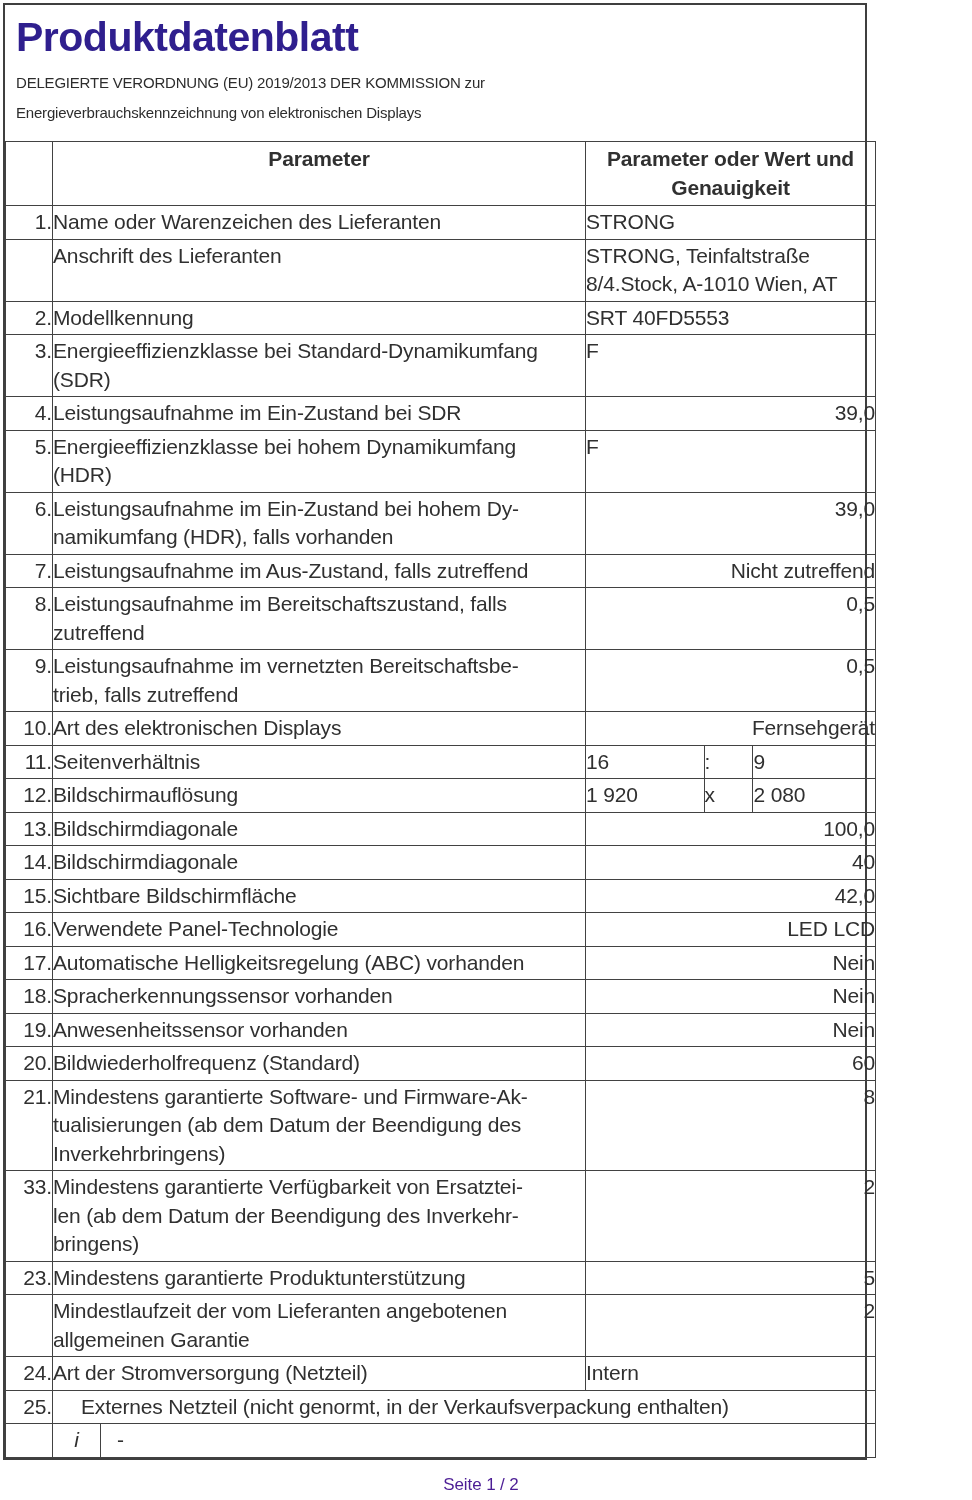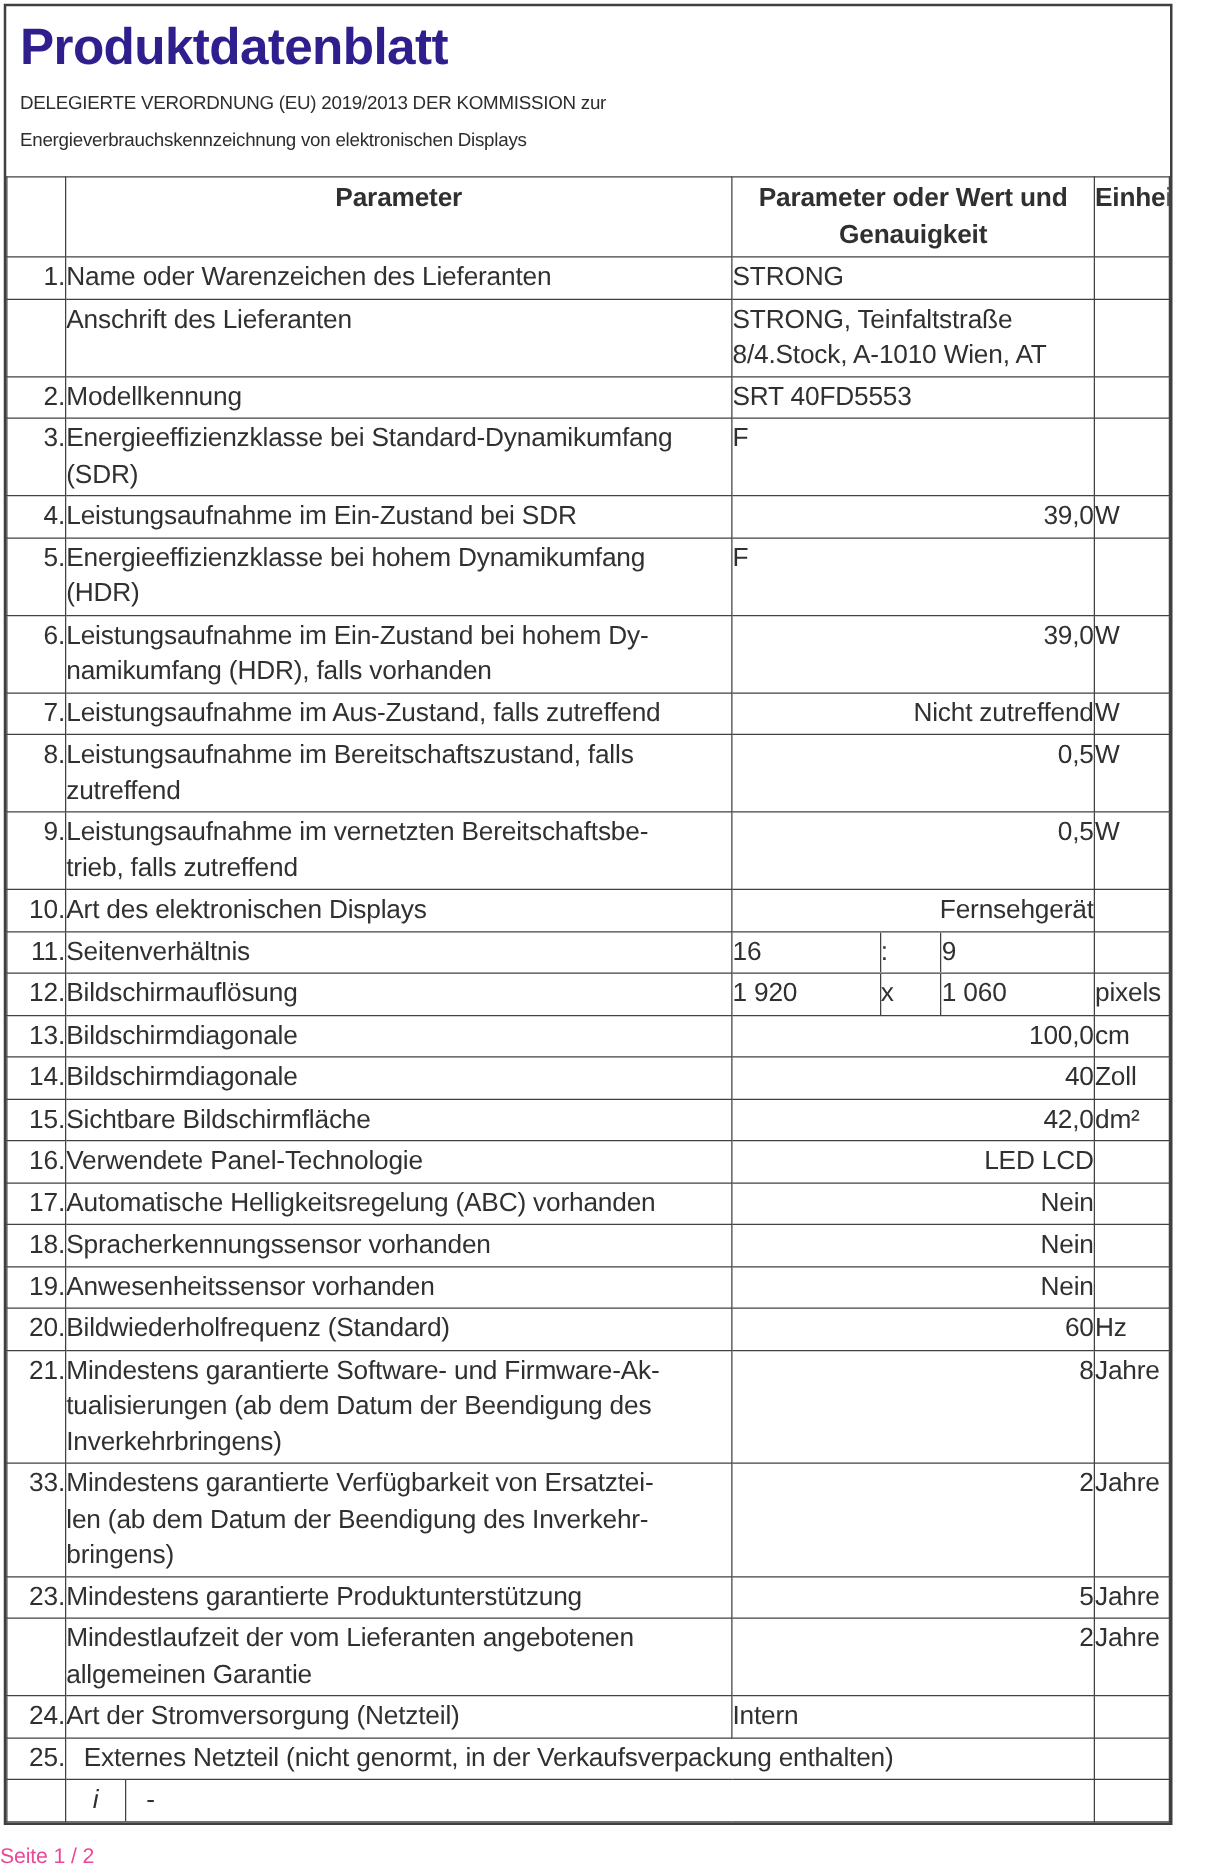--- a/index.html
+++ b/index.html
@@ -12,21 +12,21 @@
     height: 1500px;
     position: relative;
     font-family: "Liberation Sans", sans-serif;
     color: #303030;
     -webkit-font-smoothing: antialiased;
   }
   .page {
     margin: 3px 4px 0 3px;
     border: 2px solid #3f3f3f;
     box-sizing: border-box;
-    width: 935px;
+    width: 864px;
     background: #ffffff;
   }
   .header {
     padding: 6px 14px 13px 11px;
   }
   .title {
     margin: 0;
     font-size: 41px;
     line-height: 52px;
     font-weight: 700;
@@ -72,38 +72,38 @@
   .c-param { padding-left: 14px; padding-right: 4px; white-space: pre-line; margin-top: 44px; }
   .c-val   { padding-left: 11px; padding-right: 10px; white-space: pre-line; }
   .c-val.right { text-align: right; }
   .c-unit  { padding-left: 10px; }
   td.c-val3 { padding: 0; }
   .flex3 { display: flex; align-items: stretch; height: 100%; }
   .s3 { box-sizing: border-box; padding: 2px 0; text-align: left; }
   .s3-a { width: 40.7%; }
   .s3-b { width: 16.9%; border-left: 1.5px solid #424242; }
   .s3-c { width: 42.4%; border-left: 1.5px solid #424242; }
-  td.c-span { padding-left: 14px; padding-right: 4px; }
+  td.c-span { padding-left: 28px; padding-right: 4px; }
   td.c-sub { padding: 0; }
   .subwrap { display: flex; align-items: stretch; }
   .ibox {
     width: 48px;
     flex: none;
     box-sizing: border-box;
     border-right: 1.5px solid #424242;
     text-align: center;
     font-style: italic;
     padding: 2px 0;
   }
   .dash { padding: 2px 0 2px 16px; }
   .footer {
-    text-align: left;
+    text-align: center;
     padding: 15px 10px 0 0;
     font-size: 17px;
-    color: #ec4899;
+    color: #4c1d95;
     letter-spacing: -0.1px;
   }
 </style>
 </head>
 <body>
 
 <div class="page">
   <div class="header">
     <h1 class="title">Produktdatenblatt</h1>
     <div class="subtitle">DELEGIERTE VERORDNUNG (EU) 2019/2013 DER KOMMISSION zur
@@ -210,21 +210,21 @@
           </td>
           <td class="c-unit"></td>
         </tr>
         <tr>
           <td class="c-num">12.</td>
           <td class="c-param">Bildschirmauflösung</td>
           <td class="c-val3">
             <div class="flex3">
               <div class="s3 s3-a">1 920</div>
               <div class="s3 s3-b">x</div>
-              <div class="s3 s3-c">1 060</div>
+              <div class="s3 s3-c">2 080</div>
             </div>
           </td>
           <td class="c-unit">pixels</td>
         </tr>
         <tr>
           <td class="c-num">13.</td>
           <td class="c-param">Bildschirmdiagonale</td>
           <td class="c-val right">100,0</td>
           <td class="c-unit">cm</td>
         </tr>

